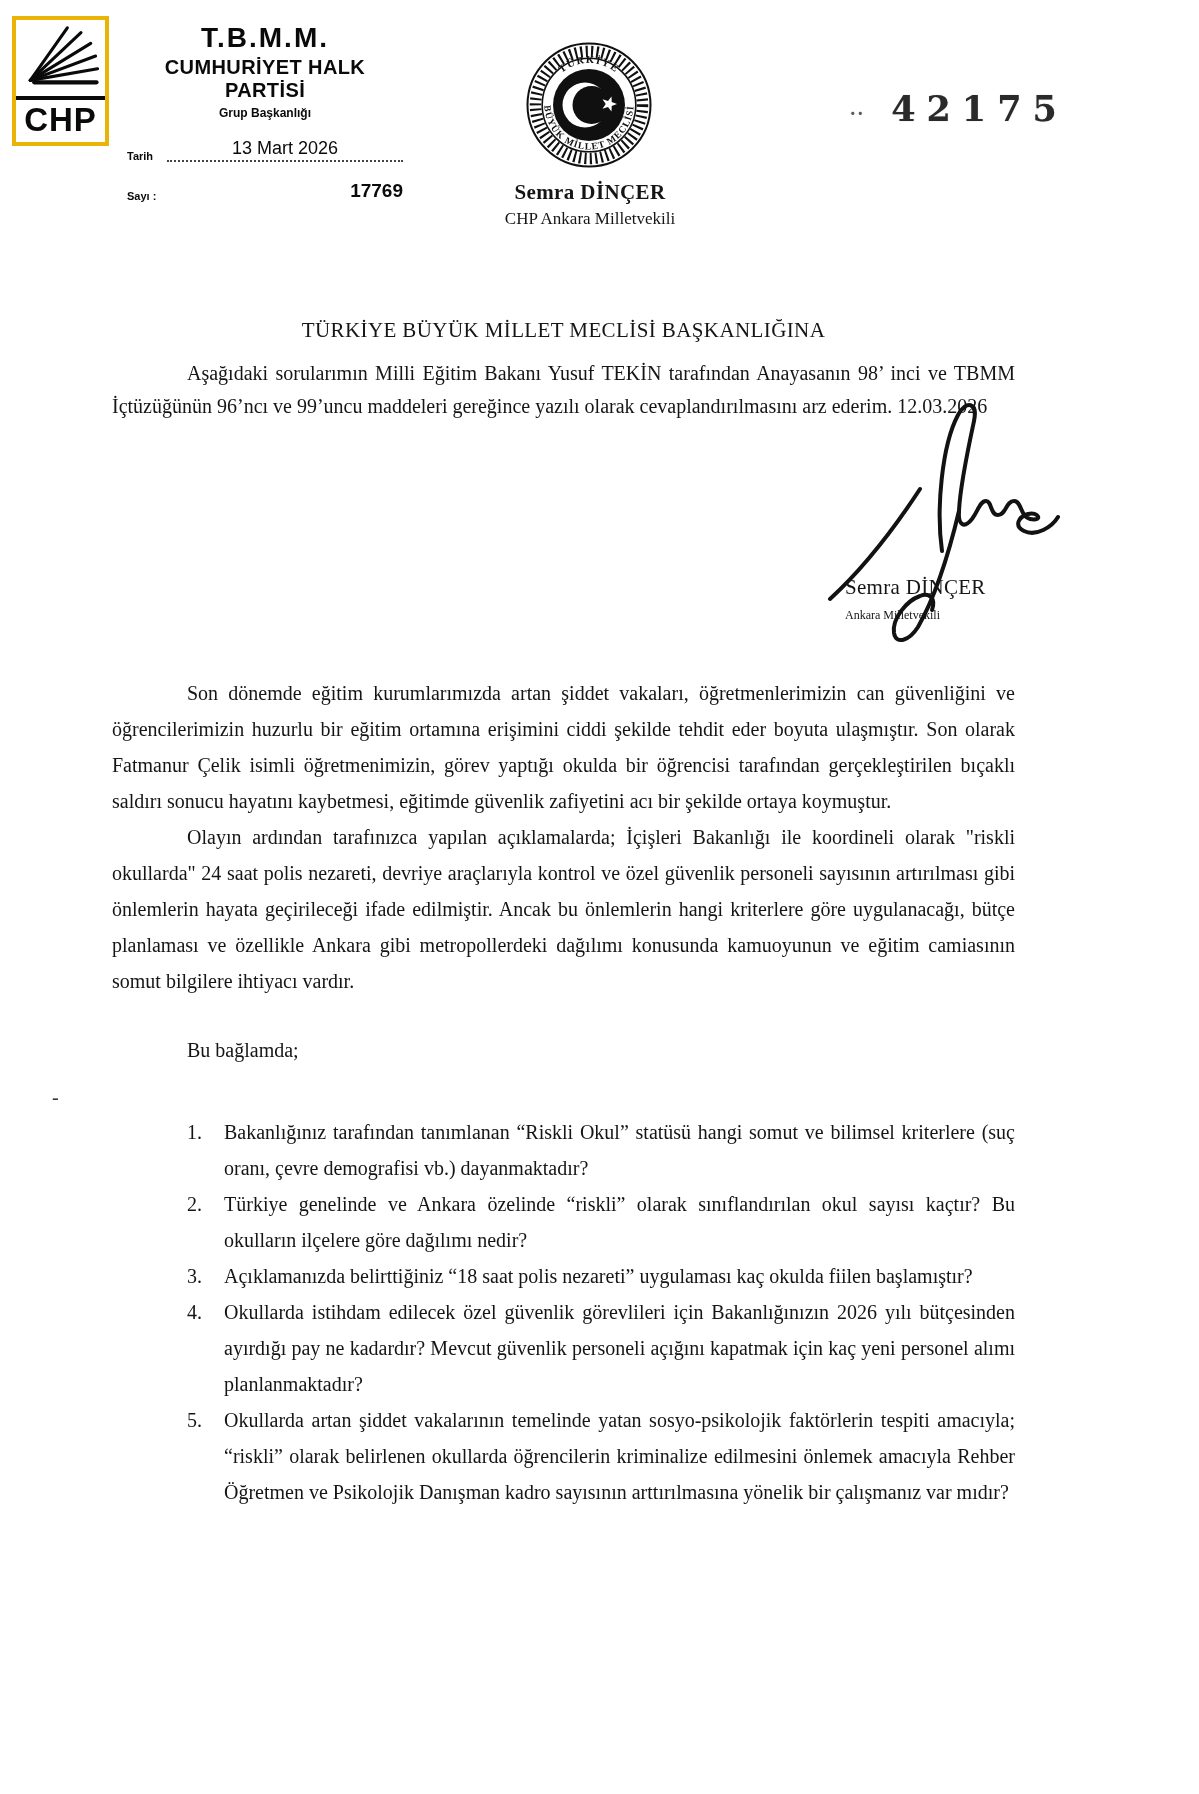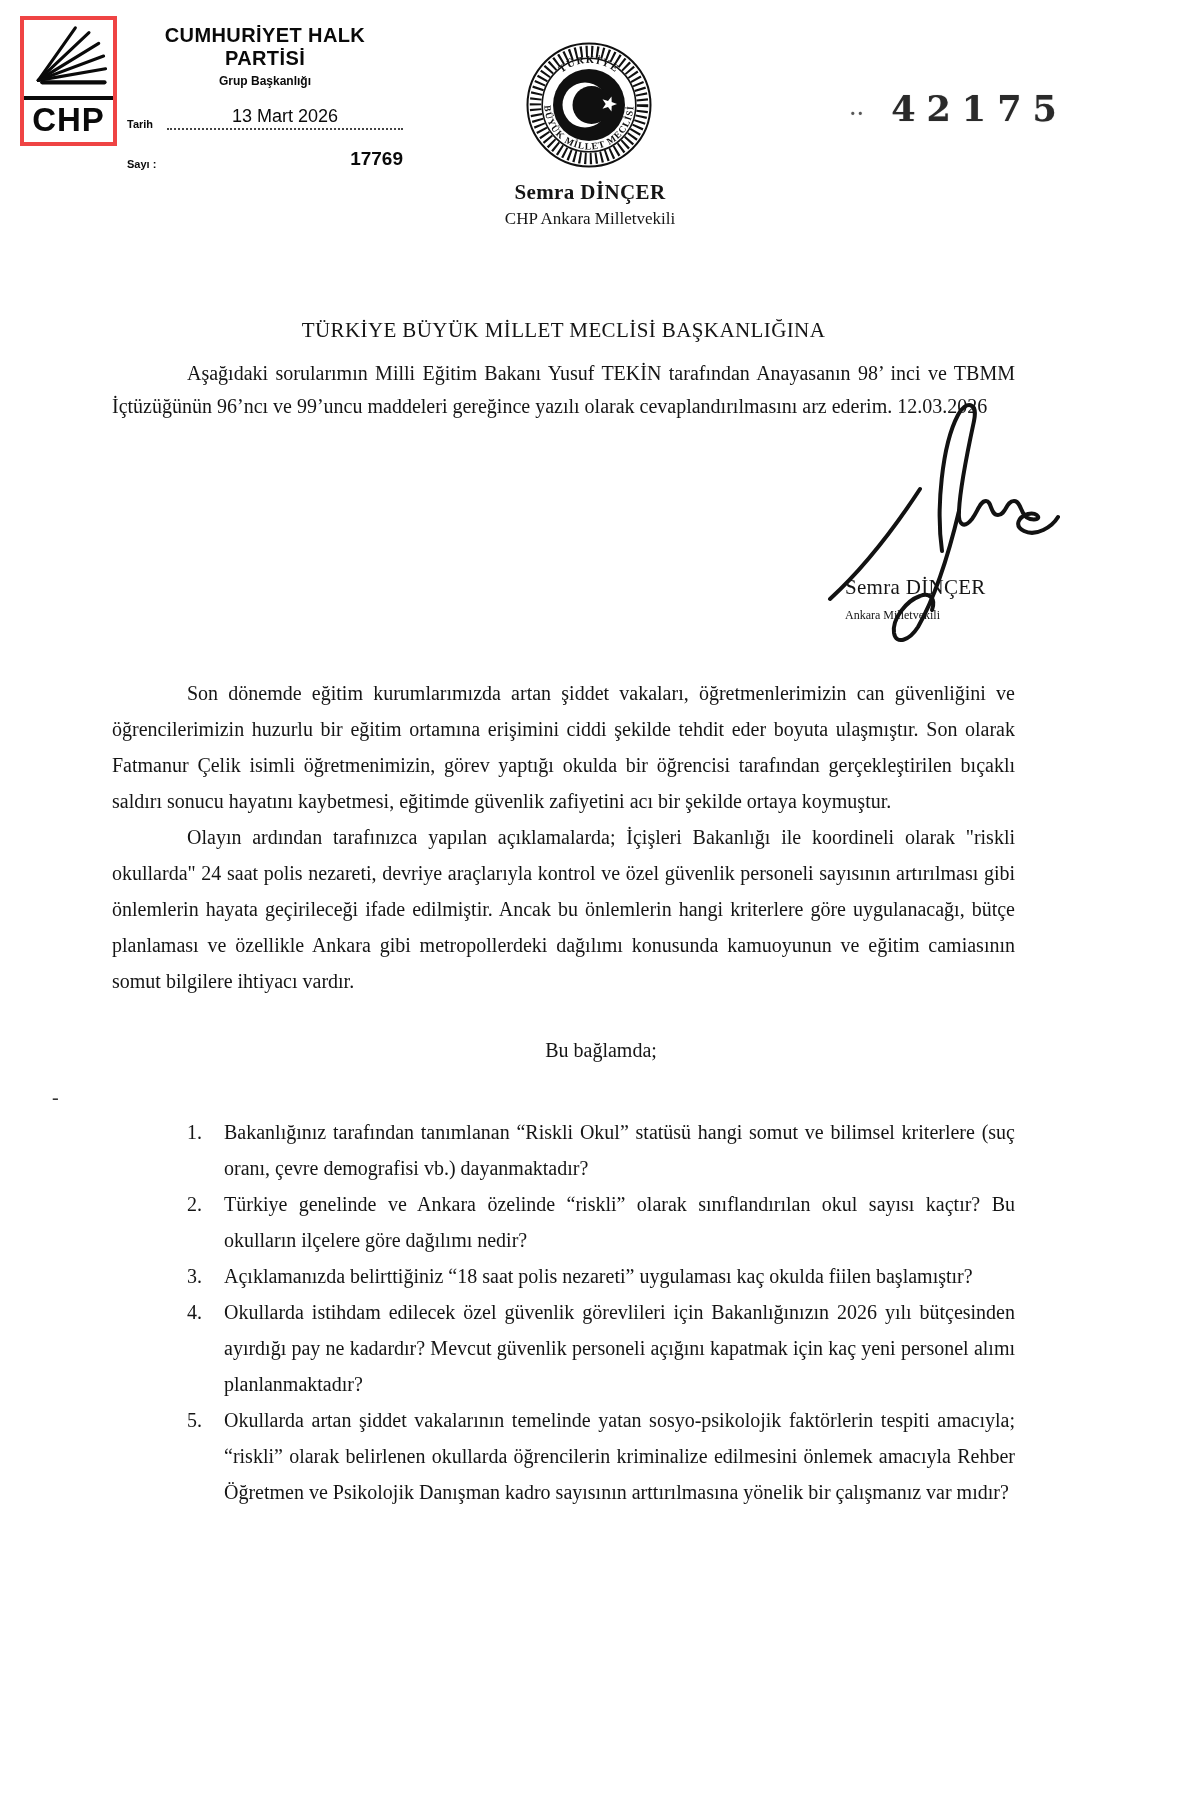--- a/index.html
+++ b/index.html
@@ -9,23 +9,23 @@
     margin:0 auto;
     background:#fff;
     color:#151515;
     font-family:"Liberation Serif", serif;
     overflow:hidden;
   }
   
   .header{position:relative;height:318px;}
 
   .stamp-box{
-    position:absolute;left:20px;top:16px;
+    position:absolute;left:12px;top:16px;
     width:97px;height:130px;
-    border:4px solid #ef4444;
+    border:4px solid #eab308;
     box-sizing:border-box;
     background:#fff;
   }
   .stamp-box .logo-rays{height:80px;border-bottom:4px solid #0a0a0a;box-sizing:border-box;}
   .stamp-box .logo-rays svg{display:block;width:100%;height:100%;}
   .stamp-box .logo-text{
     height:42px;line-height:40px;text-align:center;
     font-family:"Liberation Sans", sans-serif;
     font-weight:bold;font-size:33px;letter-spacing:1px;color:#0a0a0a;
   }
@@ -78,21 +78,21 @@
   .sig-area{position:relative;height:252px;}
   .sig-svg{position:absolute;left:712px;top:-34px;width:236px;height:268px;}
   .sig-svg svg{display:block;width:100%;height:100%;}
   .sig-block{position:absolute;left:733px;top:152px;text-align:left;}
   .sig-name{font-size:21px;letter-spacing:.3px;}
   .sig-title{font-size:12px;margin-top:8px;font-family:Liberation Serif, serif;}
 
   .p2{margin-top:6px;}
   .p3{margin-top:46px;}
 
-  .context-line{margin-top:40px;padding-left:75px;font-size:20px;text-align:center;}
+  .context-line{margin-top:40px;padding-left:75px;font-size:20px;}
 
   ol.questions{
     list-style:none;margin:52px 0 0 0;padding:0 0 0 75px;
   }
   ol.questions li{
     position:relative;padding-left:37px;
     text-align:justify;font-size:20px;line-height:36px;
   }
   ol.questions .q-num{position:absolute;left:0;top:0;}
 
@@ -118,20 +118,21 @@
             <path d="M14 62 L81 37" stroke-width="3.2"></path>
             <path d="M14 62 L83 50" stroke-width="3.2"></path>
             <path d="M18 64 L82 64" stroke-width="4.2"></path>
           </g>
         </svg>
       </div>
       <div class="logo-text">CHP</div>
     </div>
 
     <div class="stamp-text">
+      <div class="stamp-org">T.B.M.M.</div>
       <div class="stamp-party">CUMHURİYET HALK PARTİSİ</div>
       <div class="stamp-office">Grup Başkanlığı</div>
       <div class="stamp-meta">
         <span class="lbl">Tarih</span>
         <span class="stamp-date-val">13 Mart 2026</span>
       </div>
       <div class="stamp-meta">
         <span class="lbl">Sayı :</span>
         <span class="stamp-num-val">17769</span>
       </div>

